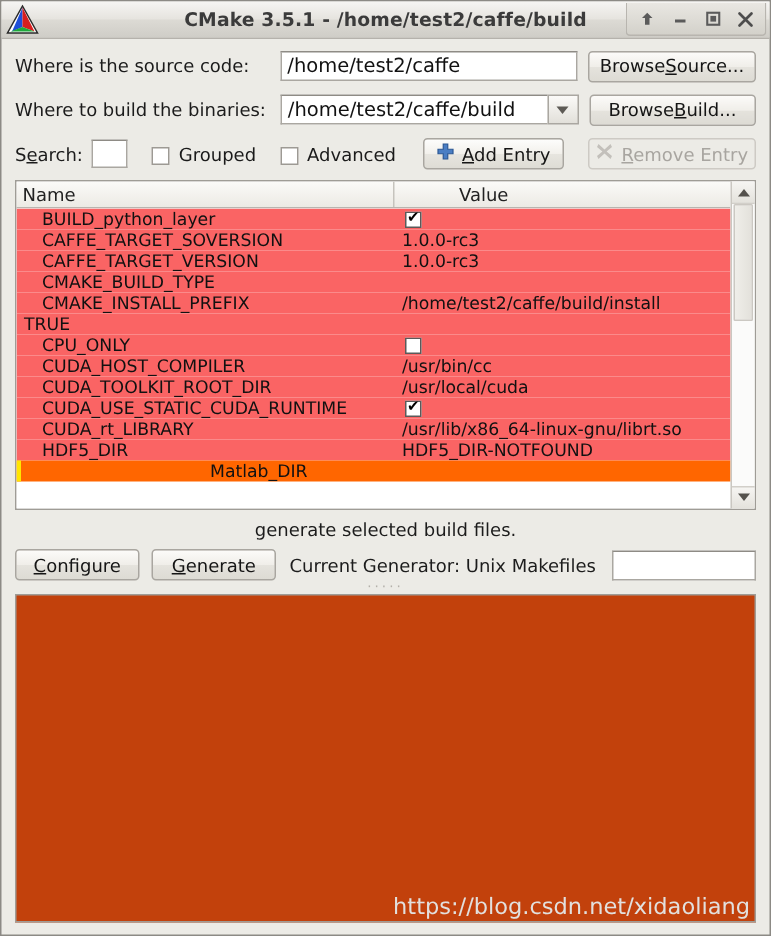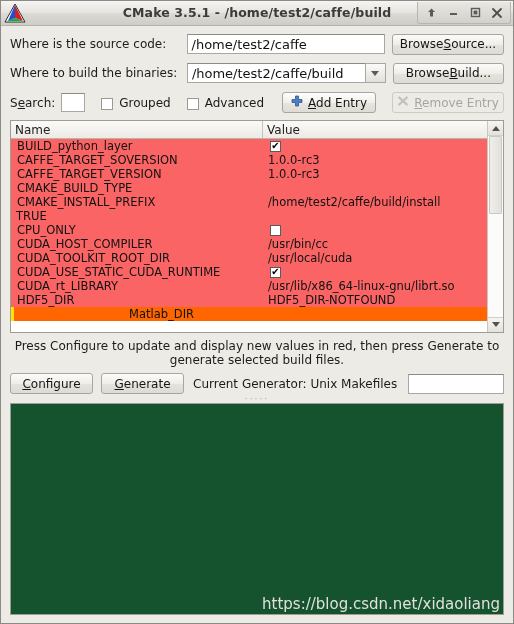--- a/index.html
+++ b/index.html
@@ -216,20 +216,21 @@
     overflow: hidden;
   }
   .thead {
     height: 17px;
     background: linear-gradient(to bottom,#fbfaf8,#eceae4);
     border-bottom: 1px solid #b8b5af;
     display: flex;
     flex: none;
     font-size: 12px;
     color: #222;
+    gap: 39px;
   }
   .th {
     display: flex; align-items: center;
     padding-left: 4px;
     box-sizing: border-box;
   }
   .th-name { width: 252px; border-right: 1px solid #c6c3bd; }
   .th-value { flex: 1; }
 
   .tbody {
@@ -252,21 +253,21 @@
   }
   .trow.selected::before {
     content: "";
     position: absolute;
     left: 0; top: 0; bottom: 0;
     width: 3px;
     background: #ffe600;
   }
   .td-name {
     width: 252px;
-    padding-left: 6px;
+    padding-left: 17px;
     box-sizing: border-box;
     white-space: nowrap;
     overflow: hidden;
   }
   .td-value {
     flex: 1;
     padding-left: 5px;
     box-sizing: border-box;
     white-space: nowrap;
     overflow: hidden;
@@ -356,21 +357,21 @@
   .splitter {
     height: 7px;
     display: flex; align-items: center; justify-content: center;
     color: #b3b0aa;
     font-size: 9px;
     letter-spacing: 2px;
     flex: none;
   }
   .output-box {
     border: 1px solid #9f9c96;
-    background: #14532d;
+    background: #c2410c;
     flex: 1;
     min-height: 0;
     margin-bottom: 8px;
     position: relative;
     overflow: hidden;
   }
   .watermark {
     position: absolute;
     right: 3px; bottom: 1px;
     font-size: 15px;
@@ -551,21 +552,20 @@
             <div class="sb-thumb"></div>
           </div>
           <div class="sb-btn bottom">
               <div class="tri-sm-down"></div>
             </div>
         </div>
       </div>
     </div>
 
     <div class="hint">
-      <div>Press Configure to update and display new values in red, then press Generate to</div>
       <div>generate selected build files.</div>
     </div>
 
     <div class="actions-row">
       <div class="btn configure-btn">
         <u>C</u>
           <span>onfigure</span>
       </div>
       <div class="btn generate-btn">
         <u>G</u>

